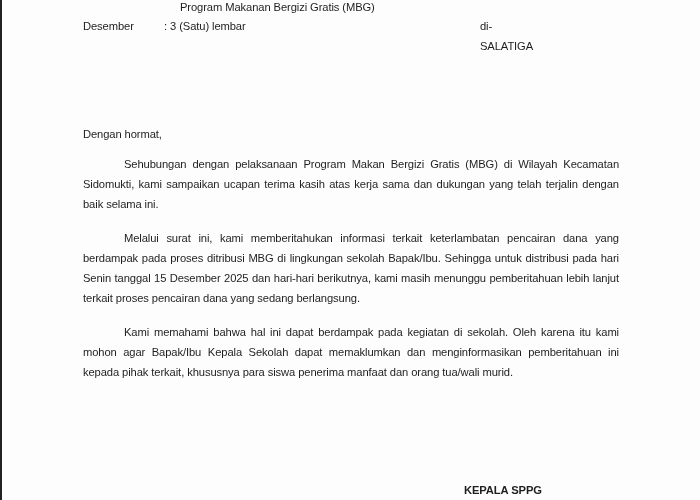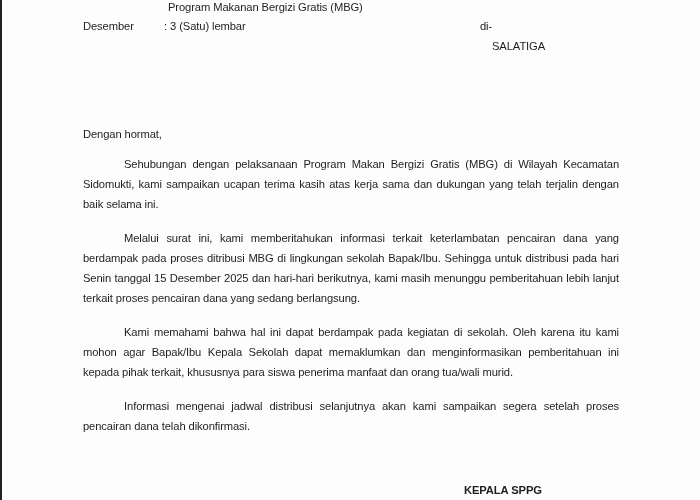--- a/index.html
+++ b/index.html
@@ -28,25 +28,25 @@
       background: #222;
     }
     .doc-text {
       font-size: 11.2px;
       letter-spacing: -0.1px;
       color: #1e1e1e;
       filter: blur(0.35px);
     }
     .abs { position: absolute; white-space: nowrap; }
 
-    .subject-cont { left: 160px; top: 1px; padding-left: 8px; }
+    .subject-cont { left: 172px; top: 1px; padding-left: 8px; }
     .lampiran-label { left: 83px; top: 20px; }
     .lampiran-value { left: 164px; top: 20px; }
     .addr-di { left: 480px; top: 20px; }
-    .addr-city { left: 492px; top: 40px; text-align: center; }
+    .addr-city { left: 480px; top: 40px; text-align: center; }
 
     .body {
       position: absolute;
       left: 83px;
       top: 100px;
       width: 536px;
       margin-top: 28px;
     }
     .salutation { margin: 0 0 14px 0; }
     .para {
@@ -80,19 +80,18 @@
 
     <div class="body">
       <p class="salutation">Dengan hormat,</p>
 
       <p class="para">Sehubungan dengan pelaksanaan Program Makan Bergizi Gratis (MBG) di Wilayah Kecamatan Sidomukti, kami sampaikan ucapan terima kasih atas kerja sama dan dukungan yang telah terjalin dengan baik selama ini.</p>
 
       <p class="para"><span>Melalui surat ini, kami memberitahukan informasi terkait keterlambatan pencairan dana yang berdampak pada proses ditribusi MBG di lingkungan sekolah Bapak/Ibu. Sehingga untuk distribusi pada hari </span><span class="bold">Senin</span><span> tanggal </span><span class="bold">15 Desember 2025</span><span> dan hari-hari berikutnya, kami masih menunggu pemberitahuan lebih lanjut terkait proses pencairan dana yang sedang berlangsung.</span></p>
 
       <p class="para">Kami memahami bahwa hal ini dapat berdampak pada kegiatan di sekolah. Oleh karena itu kami mohon agar Bapak/Ibu Kepala Sekolah dapat memaklumkan dan menginformasikan pemberitahuan ini kepada pihak terkait, khususnya para siswa penerima manfaat dan orang tua/wali murid.</p>
 
-      <p class="para">Informasi mengenai jadwal distribusi selanjutnya akan kami sampaikan segera setelah proses pencairan dana telah dikonfirmasi.</p>
 
     </div>
 
     <span class="abs sig-title">KEPALA SPPG</span>
   </div>
 </div>
 
 </body></html>

